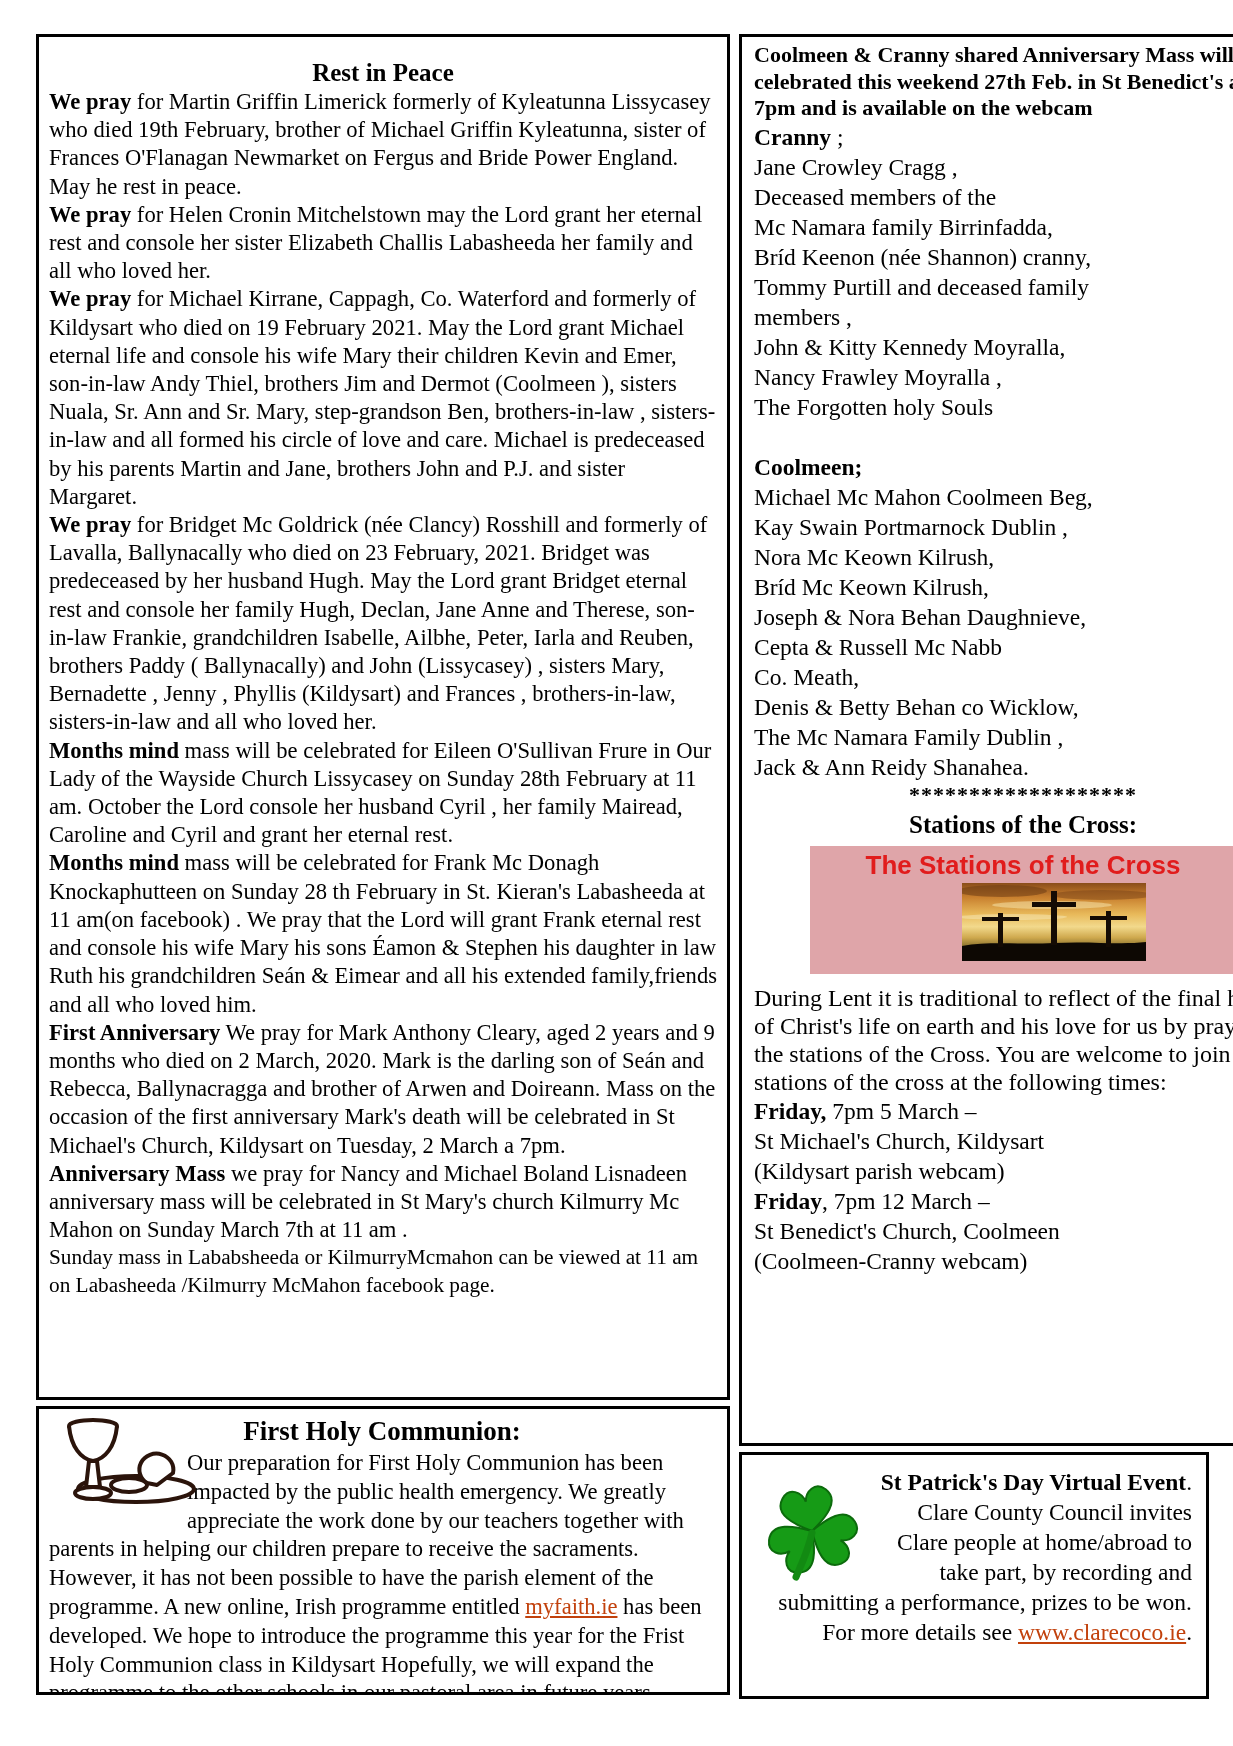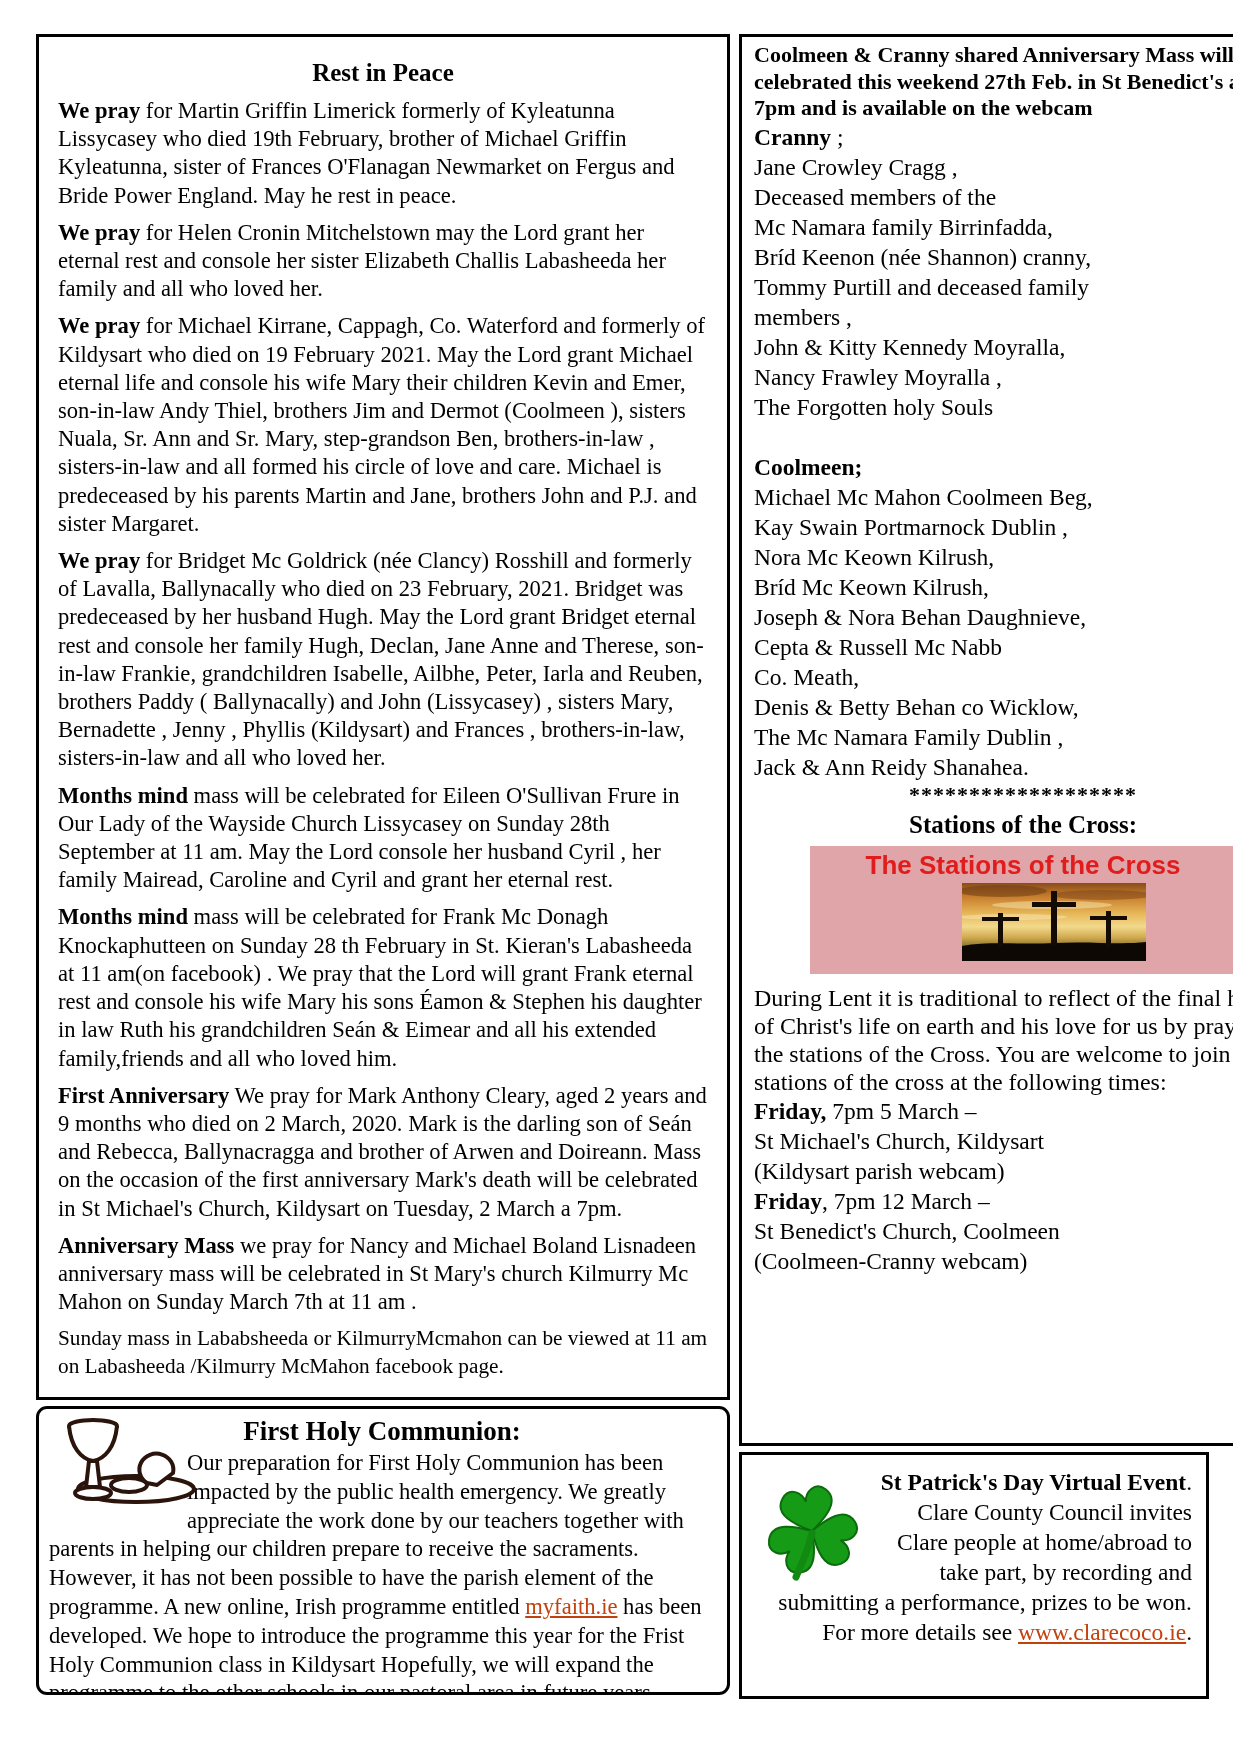--- a/index.html
+++ b/index.html
@@ -3,40 +3,40 @@
 <meta charset="utf-8">
 <style>
   html,body{margin:0;padding:0;background:#fff;}
   .page{position:relative;width:1233px;height:1746px;background:#ffffff;
         font-family:"Liberation Serif",serif;color:#000;}
   .box{position:absolute;border:3px solid #000;background:#fff;box-sizing:border-box;overflow:hidden;}
 
   
   #box-rip{left:36px;top:34px;width:694px;height:1366px;padding:20px 10px 0 10px;}
   .rip-title{text-align:center;font-weight:bold;font-size:25px;line-height:31px;}
-  .rip-p{margin:9px;font-size:22.6px;line-height:28.2px;}
+  .rip-p{margin:0;font-size:22.6px;line-height:28.2px;}
   .rip-p b{font-weight:bold;}
   .rip-p.small{font-size:21.3px;line-height:27.5px;}
 
   
   #box-right{left:739px;top:34px;width:566px;height:1412px;padding:5px 10px 0 12px;}
   .cc-header{font-weight:bold;font-size:22px;line-height:26.5px;}
   .line{font-size:23.5px;line-height:30px;min-height:30px;}
   .line b{font-weight:bold;}
   .spacer-line{height:30px;}
   .sep{text-align:center;font-size:22px;line-height:26px;font-weight:bold;letter-spacing:1px;}
   .st-heading{text-align:center;font-weight:bold;font-size:25px;line-height:34px;}
   .stations{position:relative;width:426px;height:128px;background:#dfa5a9;margin:4px auto 10px auto;}
   .stations-caption{color:#e11c1c;font-family:"Liberation Sans",sans-serif;font-weight:bold;
                     font-size:26px;line-height:32px;text-align:center;padding-top:3px;}
   .stations svg{position:absolute;left:152px;top:37px;}
   .lent{font-size:24px;line-height:28px;margin:4px 0 0 0;}
 
   
-  #box-fhc{left:36px;top:1406px;width:694px;height:289px;padding:4px 12px 0 10px;border-radius:11px;}
+  #box-fhc{left:36px;top:1406px;width:694px;height:289px;padding:4px 12px 0 10px;}
   .fhc-title{text-align:center;font-weight:bold;font-size:27px;line-height:36px;}
   .fhc-body{font-size:22.6px;line-height:28.8px;}
   .fhc-float{float:left;width:138px;height:78px;}
   #chalice{position:absolute;left:12px;top:8px;}
   .link{color:#c2410c;text-decoration:underline;cursor:pointer;}
 
   
   #box-sp{left:739px;top:1452px;width:470px;height:247px;padding:12px 14px 0 16px;text-align:right;}
   .sp-body{font-size:23.5px;line-height:30px;}
   .sp-float{float:left;width:108px;height:118px;}
@@ -46,21 +46,21 @@
 <body>
 
 <div class="page">
 
   <div class="box" id="box-rip">
     <div class="rip-title">Rest in Peace</div>
     <p class="rip-p"><b>We pray</b><span> for Martin Griffin Limerick formerly of Kyleatunna Lissycasey who died 19th February, brother of Michael Griffin Kyleatunna, sister of Frances O'Flanagan Newmarket on Fergus and Bride Power England. May he rest in peace.</span></p>
     <p class="rip-p"><b>We pray</b><span> for Helen Cronin Mitchelstown may the Lord grant   her  eternal rest and console her sister  Elizabeth Challis  Labasheeda  her family and all who loved her.</span></p>
     <p class="rip-p"><b>We pray</b><span> for Michael Kirrane, Cappagh, Co. Waterford and formerly of Kildysart who died on 19 February 2021. May the Lord grant Michael eternal life and console his wife Mary their children Kevin and Emer, son-in-law Andy Thiel, brothers Jim and Dermot (Coolmeen ), sisters Nuala, Sr. Ann and Sr. Mary, step-grandson Ben, brothers-in-law , sisters-in-law  and all formed his circle of love and care. Michael is predeceased by his parents Martin and Jane, brothers John and P.J. and sister Margaret.</span></p>
     <p class="rip-p"><b>We pray</b><span> for Bridget Mc Goldrick (née Clancy) Rosshill and formerly of Lavalla, Ballynacally who died on 23 February, 2021. Bridget was predeceased by her husband Hugh. May the Lord grant Bridget eternal rest and console her family Hugh, Declan, Jane Anne and Therese, son-in-law Frankie, grandchildren Isabelle, Ailbhe, Peter, Iarla and Reuben, brothers Paddy ( Ballynacally) and John (Lissycasey) , sisters Mary, Bernadette , Jenny , Phyllis (Kildysart)  and Frances , brothers-in-law, sisters-in-law and all who loved her.</span></p>
-    <p class="rip-p"><b>Months mind</b><span> mass will be celebrated for Eileen O'Sullivan Frure in Our Lady of the Wayside Church Lissycasey on Sunday 28th September at 11 am. May the Lord console her  husband Cyril , her family Mairead, Caroline and Cyril and grant her eternal rest.</span></p>
+    <p class="rip-p"><b>Months mind</b><span> mass will be celebrated for Eileen O'Sullivan Frure in Our Lady of the Wayside Church Lissycasey on Sunday 28th February at 11 am. October the Lord console her  husband Cyril , her family Mairead, Caroline and Cyril and grant her eternal rest.</span></p>
     <p class="rip-p"><b>Months mind</b><span> mass will be celebrated for  Frank  Mc Donagh Knockaphutteen on Sunday 28 th February in St. Kieran's Labasheeda  at 11 am(on facebook) . We pray that the Lord will grant  Frank eternal rest and console his wife Mary his sons Éamon  &amp; Stephen his daughter in law Ruth  his grandchildren  Seán &amp; Eimear  and all his extended family,friends and all who loved him.</span></p>
     <p class="rip-p"><b>First Anniversary</b><span> We pray for Mark Anthony Cleary, aged 2 years and 9 months who died on 2 March, 2020. Mark is the darling son of Seán and Rebecca, Ballynacragga and brother of Arwen and Doireann. Mass on the occasion of the first anniversary Mark's death will be celebrated in St Michael's Church, Kildysart on Tuesday, 2 March a 7pm.</span></p>
     <p class="rip-p"><b>Anniversary Mass</b><span>  we pray for  Nancy and Michael Boland  Lisnadeen anniversary mass will be celebrated in St Mary's church Kilmurry Mc Mahon on Sunday March 7th at 11 am .</span></p>
     <p class="rip-p small"><b></b><span>Sunday mass in Lababsheeda  or  KilmurryMcmahon  can be viewed at 11 am on Labasheeda /Kilmurry McMahon facebook page.</span></p>
   </div>
 
   <div class="box" id="box-right">
     <div class="cc-header">Coolmeen &amp; Cranny shared Anniversary Mass  will be celebrated this weekend 27th Feb. in St Benedict's at 7pm and is available on  the webcam</div>
     <div class="line"><b>Cranny</b><span> ;</span></div>
     <div class="line">Jane Crowley Cragg ,</div>

